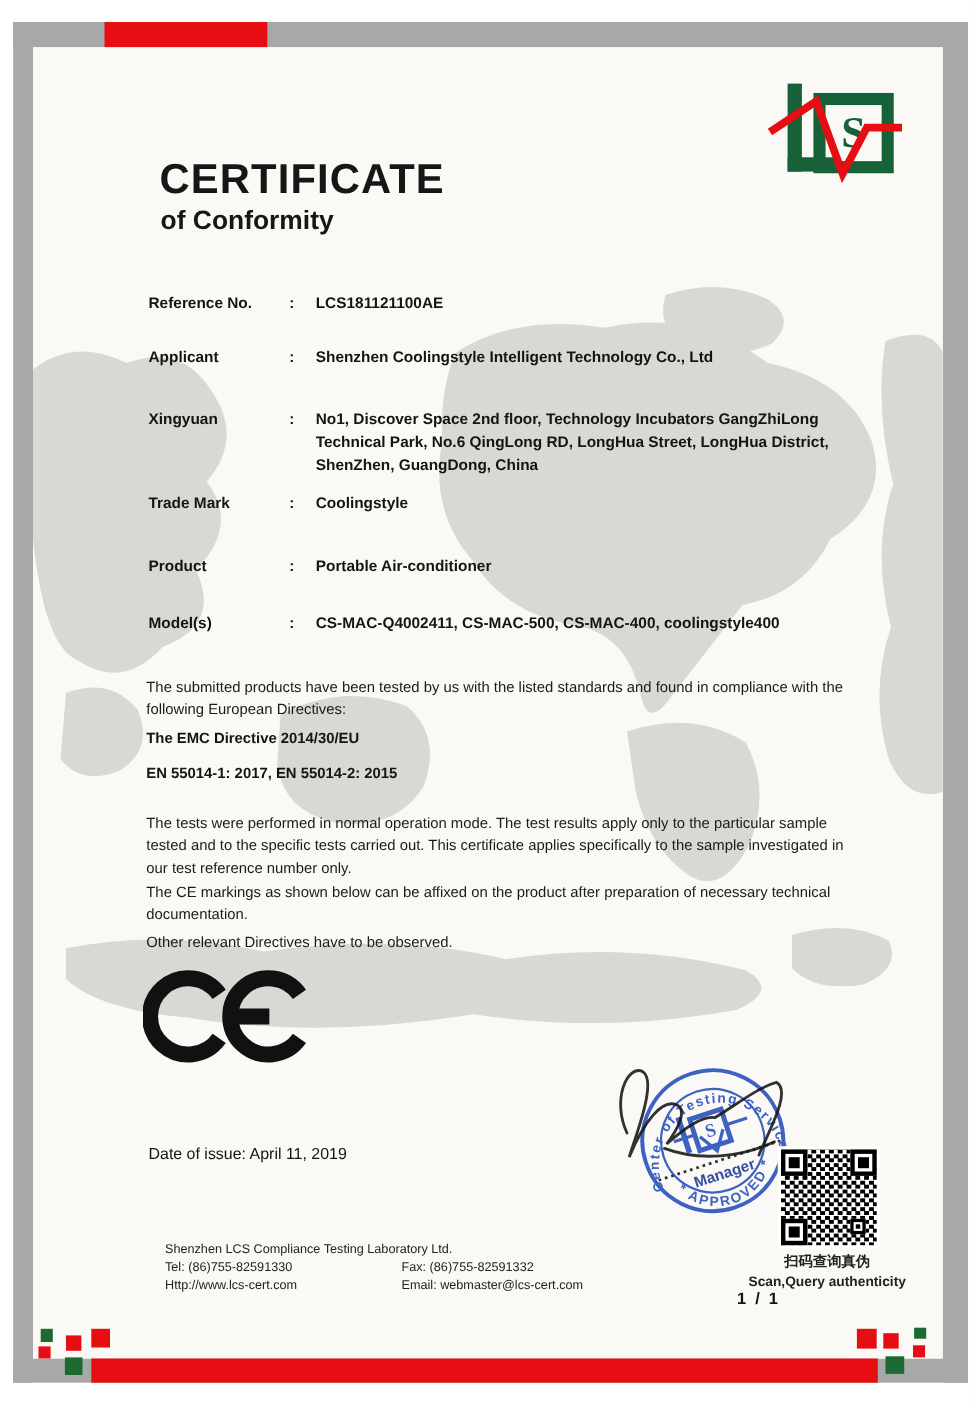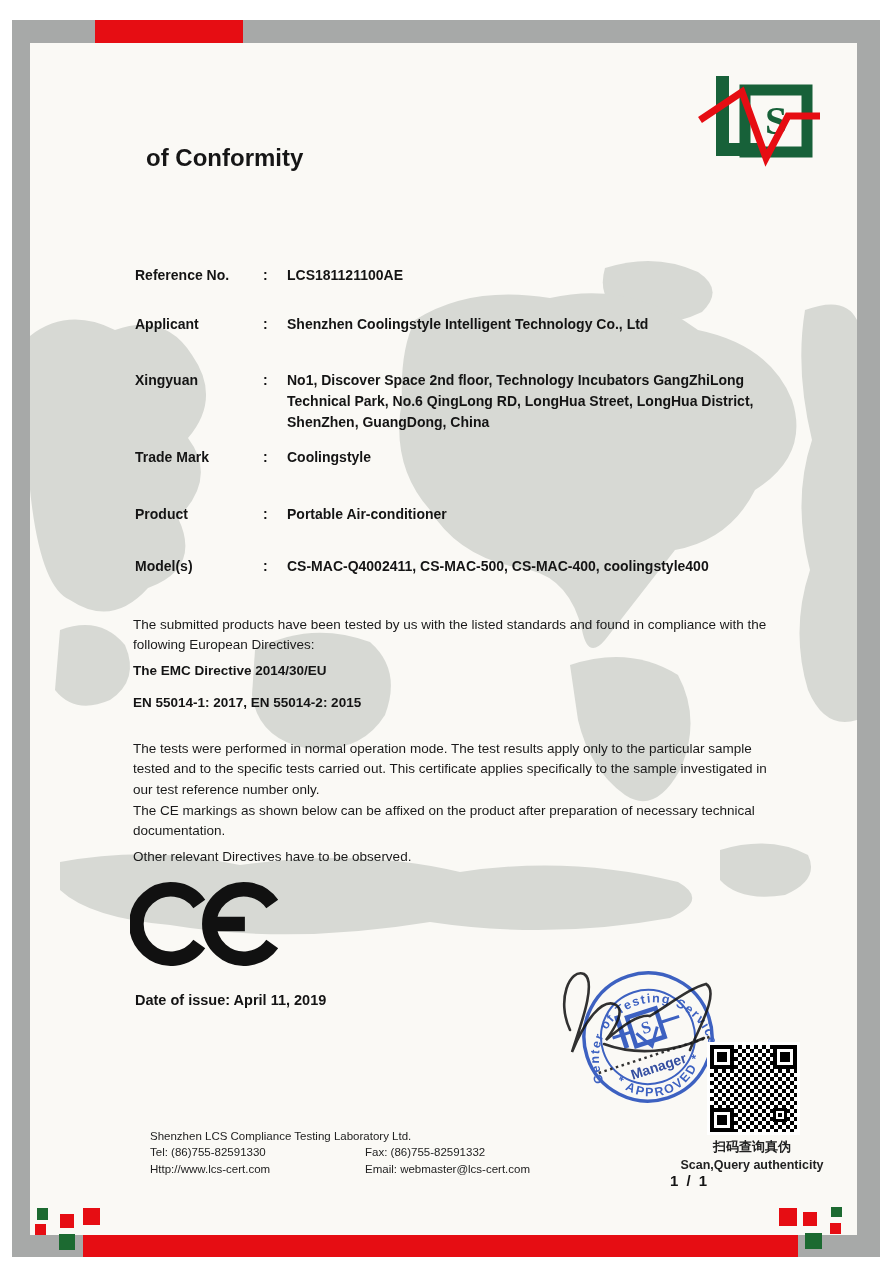--- a/index.html
+++ b/index.html
@@ -30,21 +30,21 @@
   #title h2{margin:2px 0 0 1px;font-size:24px;font-weight:700;color:#161616;}
   .field-row{position:absolute;left:135px;display:flex;width:670px;z-index:2;
     font-size:14px;font-weight:700;line-height:1.5;color:#141414;}
   .field-row .lbl{flex:0 0 128px;}
   .field-row .colon{flex:0 0 24px;}
   .field-row .val{width:505px;}
   .para{position:absolute;left:133px;width:652px;font-size:13.5px;line-height:1.5;
     color:#1a1a1a;z-index:2;}
   .para.bold{font-weight:700;color:#141414;}
   #ce-mark{left:130px;top:878px;width:155px;height:92px;}
-  #date-line{left:135px;top:992px;font-size:14.5px;font-weight:700;color:#141414;}
+  #date-line{left:135px;top:1042px;font-size:14.5px;font-weight:400;color:#141414;}
   
   #stamp{left:548px;top:952px;width:212px;height:162px;z-index:3;}
   
   #qr-box{left:707px;top:1042px;width:93px;height:93px;background:#fff;padding:3px;
     box-sizing:border-box;z-index:4;}
   #qr-pattern{position:relative;width:100%;height:100%;
     background:repeating-linear-gradient(45deg,#000 0 3px,#fff 3px 6px);
     background:repeating-conic-gradient(#000 0% 25%, #fff 0% 50%) 0 0/8px 8px;}
   .finder{position:absolute;width:24px;height:24px;border:4px solid #000;background:#fff;box-sizing:border-box;}
   .finder::after{content:"";position:absolute;inset:3px;background:#000;}
@@ -87,20 +87,21 @@
 
 <svg class="abs" id="lcs-logo" style="left:698px;top:70px;width:162px;height:98px;" viewBox="0 0 162 98">
   <rect x="18" y="6" width="13" height="80" fill="#176139"></rect>
   <rect x="18" y="73" width="48" height="13" fill="#176139"></rect>
   <rect x="47" y="20" width="62" height="62" fill="none" stroke="#176139" stroke-width="11"></rect>
   <text x="78" y="64" text-anchor="middle" font-size="40" font-weight="800" font-family="Liberation Serif, serif" fill="#176139">S</text>
   <polyline points="2,50 44,22 68,88 90,46 122,46" fill="none" stroke="#e60d13" stroke-width="7"></polyline>
 </svg>
 
 <div class="abs" id="title">
+  <h1>CERTIFICATE</h1>
   <h2>of Conformity</h2>
 </div>
 
 <div class="field-row" style="top:265px">
   <span class="lbl">Reference No.</span>
   <span class="colon">:</span>
   <span class="val">LCS181121100AE</span>
 </div>
 <div class="field-row" style="top:314px">
   <span class="lbl">Applicant</span>

